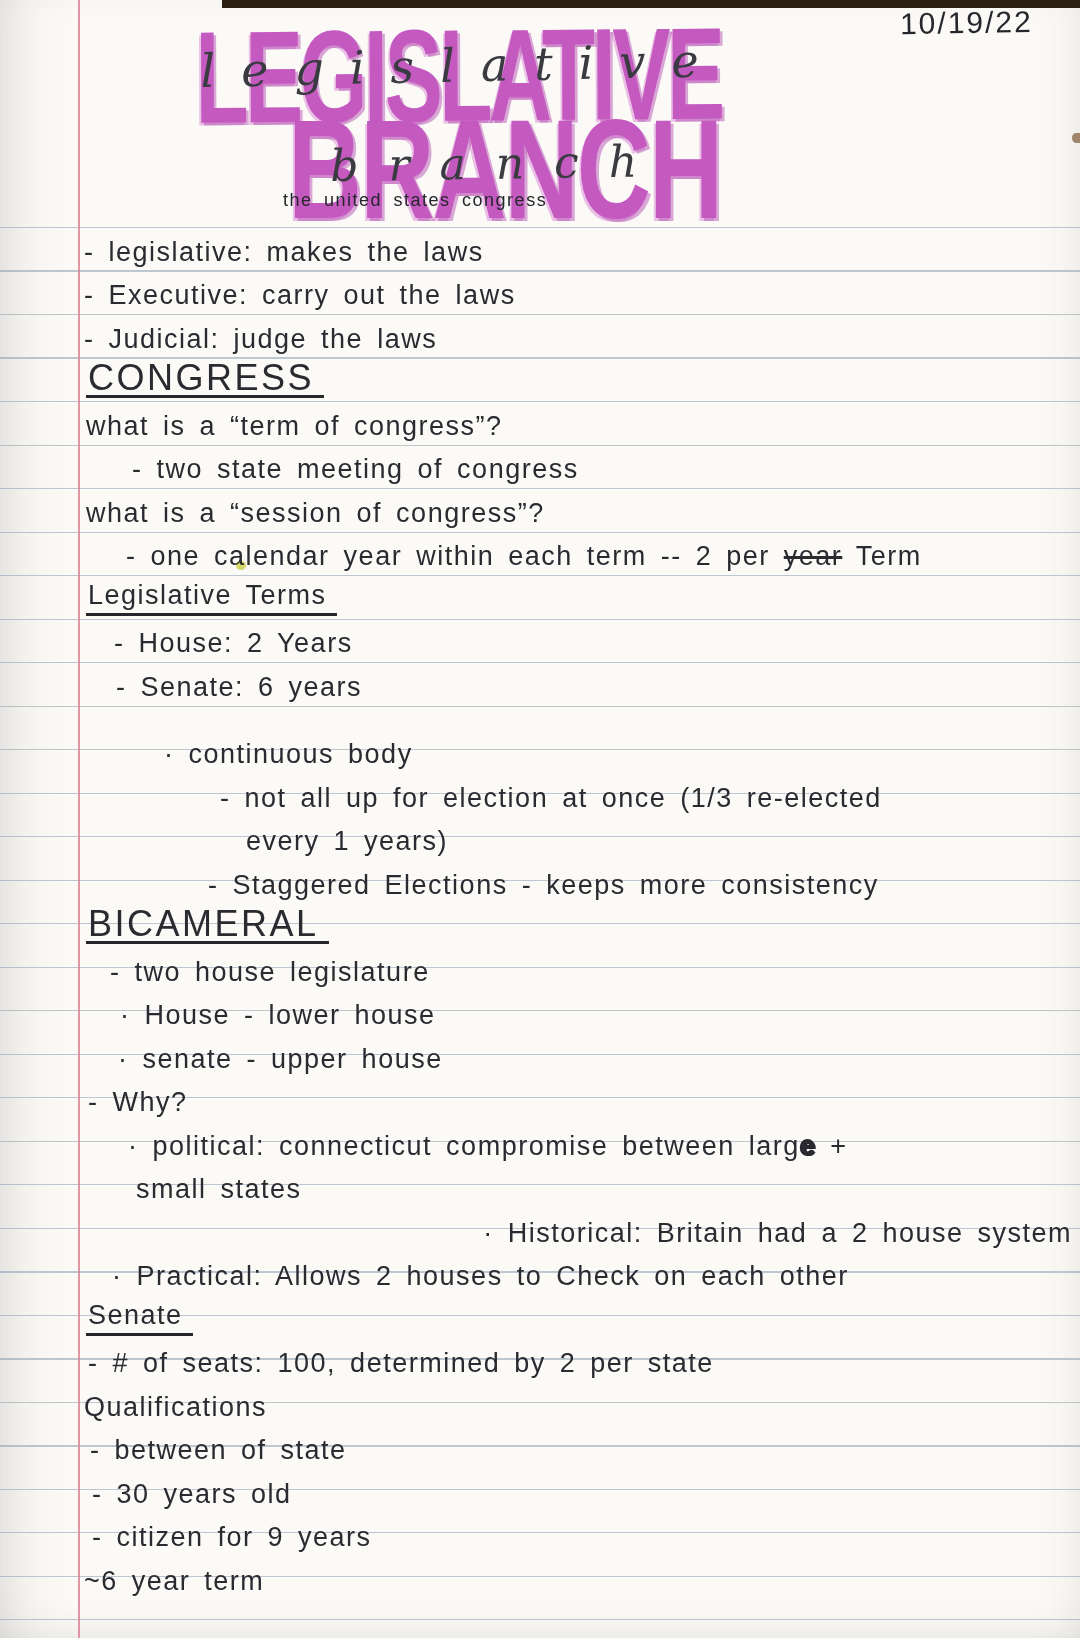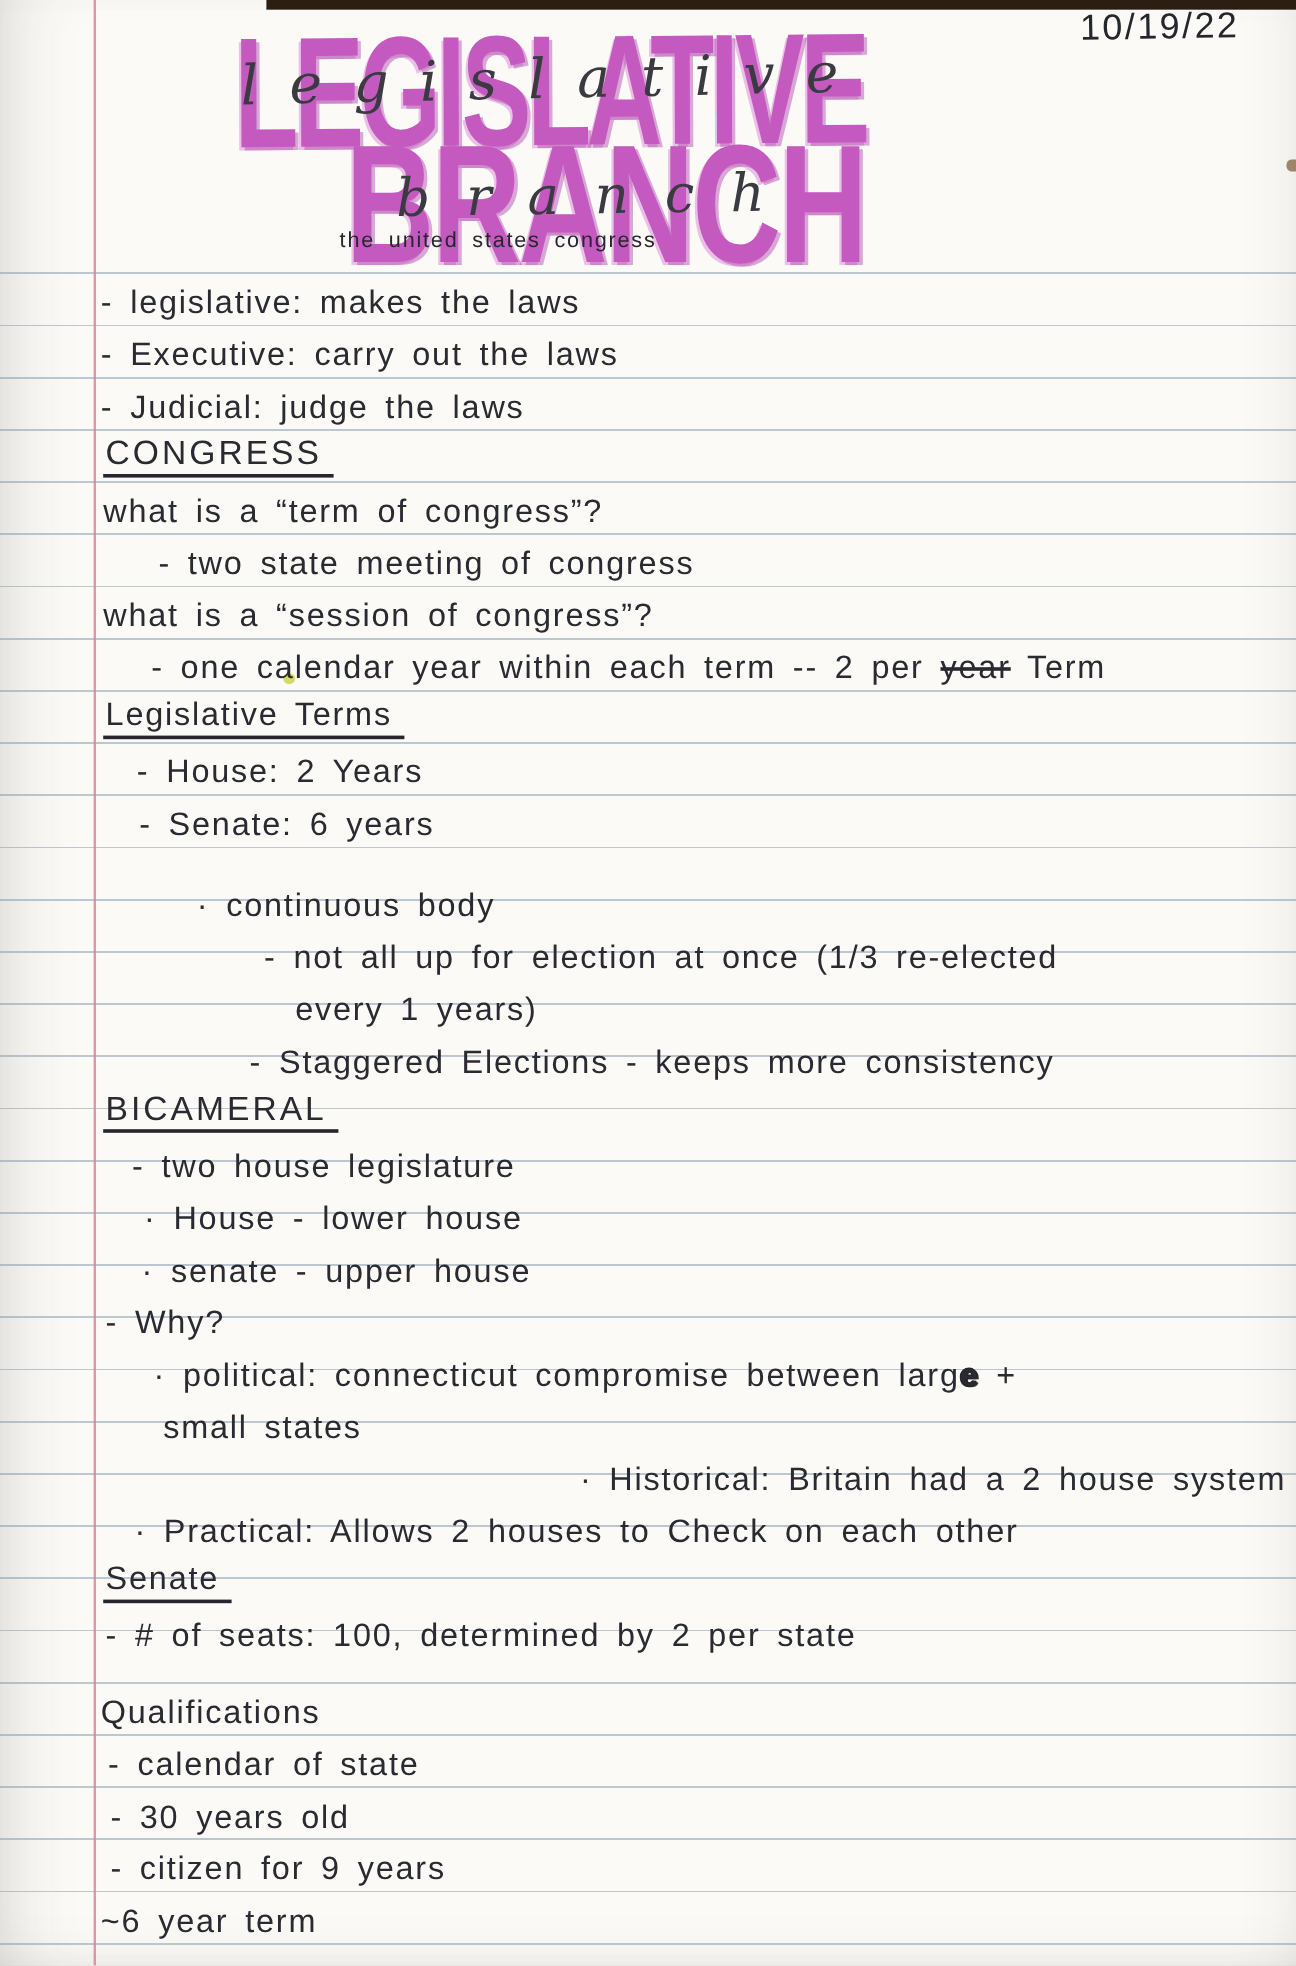--- a/index.html
+++ b/index.html
@@ -92,21 +92,21 @@
     padding-bottom:3px;
     font-size:27px;line-height:31px;
     letter-spacing:1.5px;word-spacing:5px;
     white-space:nowrap;
   }
   .note-text{display:inline-block;}
   .note-text.underlined{
     border-bottom:3px solid #26262c;
     padding:0 10px 2px 2px;
   }
-  .note-row.caps .note-text{font-size:28px;letter-spacing:2.5px;font-weight:bold;font-stretch:normal;}
+  .note-row.caps .note-text{font-size:36px;letter-spacing:2.5px;font-weight:bold;font-stretch:normal;}
   .note-row.caps .note-text{font-weight:normal;}
   .strike{text-decoration:line-through;text-decoration-thickness:3px;}
   .scribble{
     font-weight:bold;
     text-shadow:1px 0 0 #23232a,-1px 0 0 #23232a,0 1px 0 #23232a,0 -1px 0 #23232a,2px 1px 0 #3a3a42;
   }
 </style>
 </head>
 <body>
 
@@ -197,25 +197,25 @@
       </div>
       <div class="note-row" style="padding-left: 28px;">
         <span class="note-text"><span>· Practical: Allows 2 houses to Check on each other</span></span>
       </div>
       <div class="note-row" style="padding-left: 2px;">
         <span class="note-text underlined"><span>Senate</span></span>
       </div>
       <div class="note-row" style="padding-left: 4px;">
         <span class="note-text"><span>- # of seats: 100, determined by 2 per state</span></span>
       </div>
-      <div class="note-row" style="padding-left: 0px; margin-top: 20px;">
+      <div class="note-row" style="padding-left: 0px;">
         <span class="note-text"><span>Qualifications</span></span>
       </div>
       <div class="note-row" style="padding-left: 6px;">
-        <span class="note-text"><span>- calendar of state</span></span>
+        <span class="note-text"><span>- between of state</span></span>
       </div>
       <div class="note-row" style="padding-left: 8px;">
         <span class="note-text"><span>- 30 years old</span></span>
       </div>
       <div class="note-row" style="padding-left: 8px;">
         <span class="note-text"><span>- citizen for 9 years</span></span>
       </div>
       <div class="note-row" style="padding-left: 0px;">
         <span class="note-text"><span>~6 year term</span></span>
       </div>

